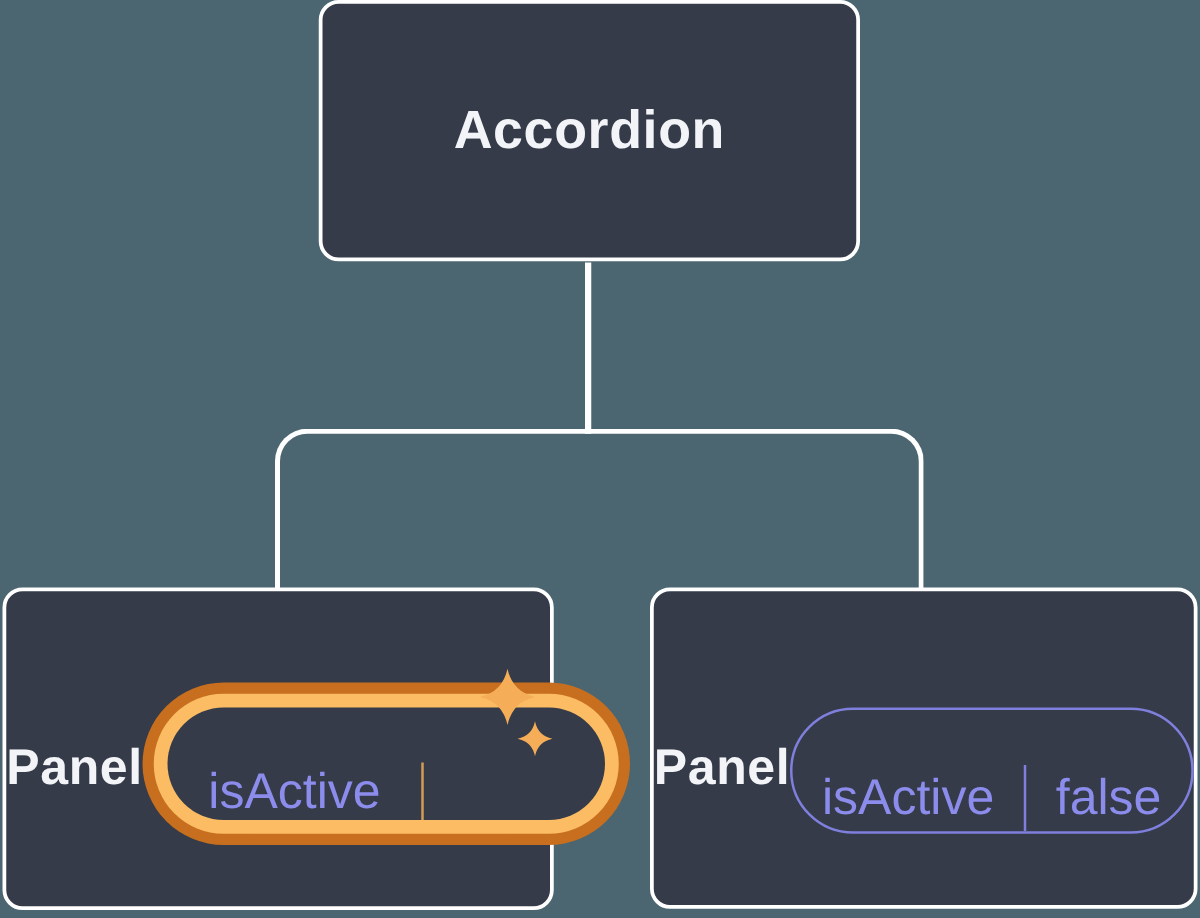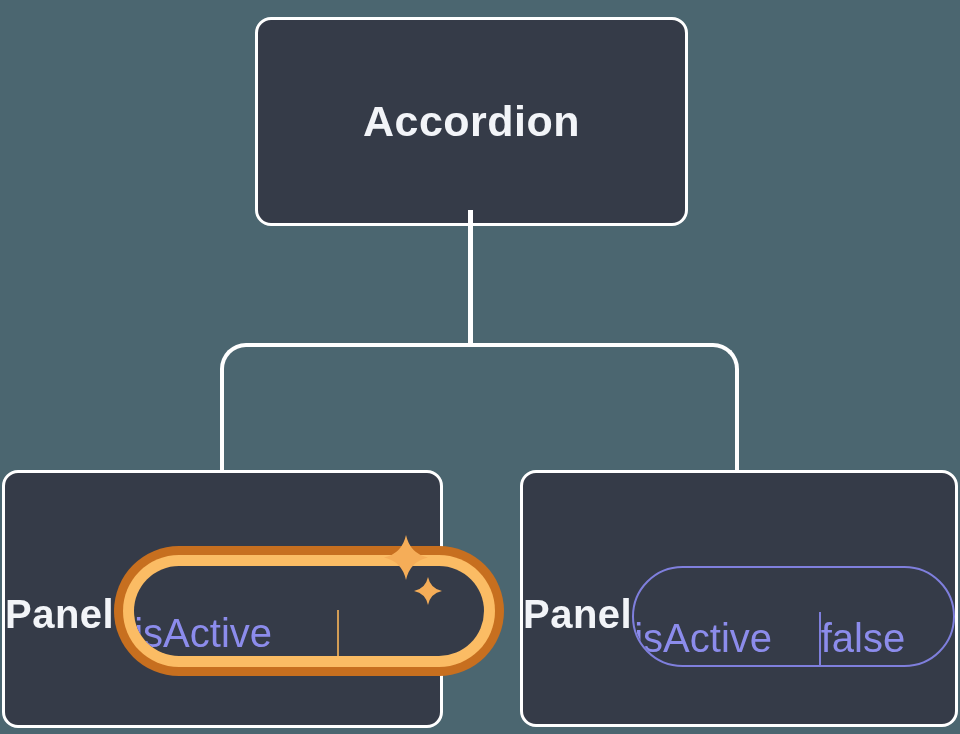--- a/index.html
+++ b/index.html
@@ -31,21 +31,21 @@
 
   
   .node {
     position: absolute;
     background: var(--node-fill);
     border: 3px solid var(--node-border);
     border-radius: 16px;
     color: var(--node-text);
   }
   .node-root {
-    left: 255px; top: 17px; width: 433px; height: 209px;
+    left: 255px; top: 0; width: 433px; height: 209px;
     display: flex; align-items: center; justify-content: center;
   }
   .node-root .node-label {
     font-size: 43px; font-weight: 600; letter-spacing: 0.5px;
   }
   .node-panel {
     display: flex; flex-direction: row; align-items: center;
   }
   .node-panel-left  { left: 2px;   top: 470px; width: 441px; height: 258px; }
   .node-panel-right { left: 520px; top: 470px; width: 438px; height: 257px; }
@@ -72,21 +72,21 @@
   
   .pill {
     display: flex; align-items: stretch;
     background: var(--node-fill);
     border-radius: 999px;
     overflow: hidden;
     color: var(--prop-text);
     font-size: 40px;
   }
   .pill .cell {
-    display: flex; align-items: center;  margin-top: 44px;
+    display: flex; align-items: center; justify-content: center; margin-top: 44px;
   }
   .cell-key { flex: 0 0 58.5%; }
   .cell-val { flex: 1; }
   .pill-plain {
     margin-top: 36px;
     width: 370px; height: 101px;
     border: 2px solid var(--prop-border);
   }
   .pill-plain .cell-key { border-right: 2px solid var(--prop-border); }
 

